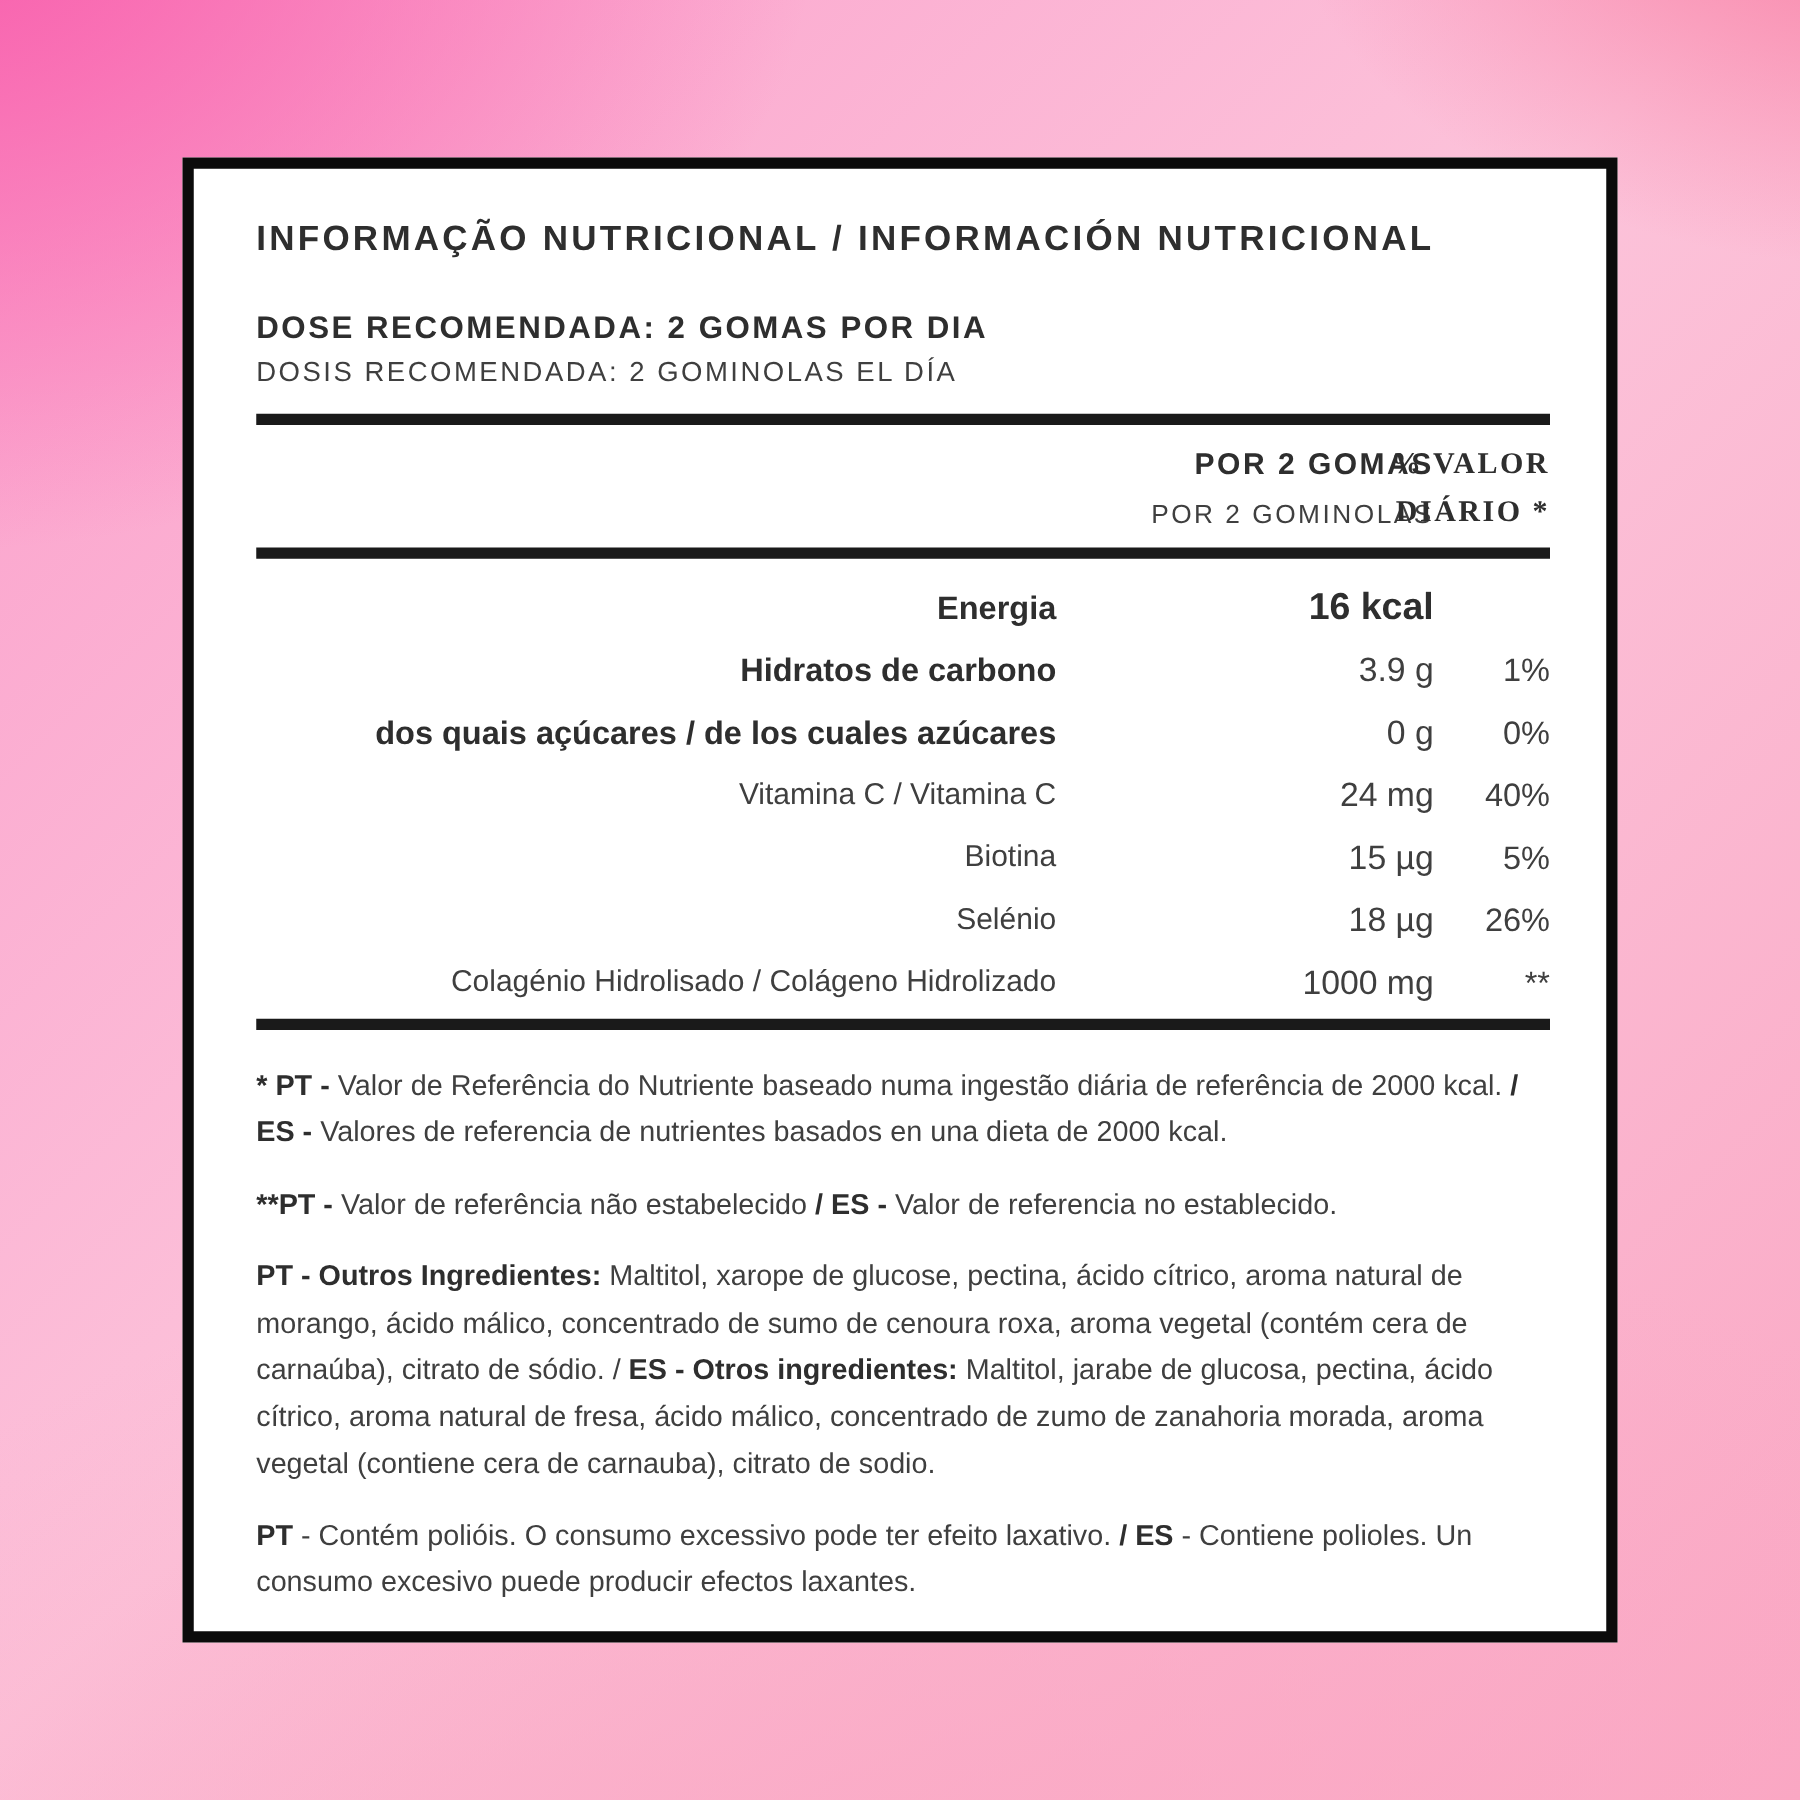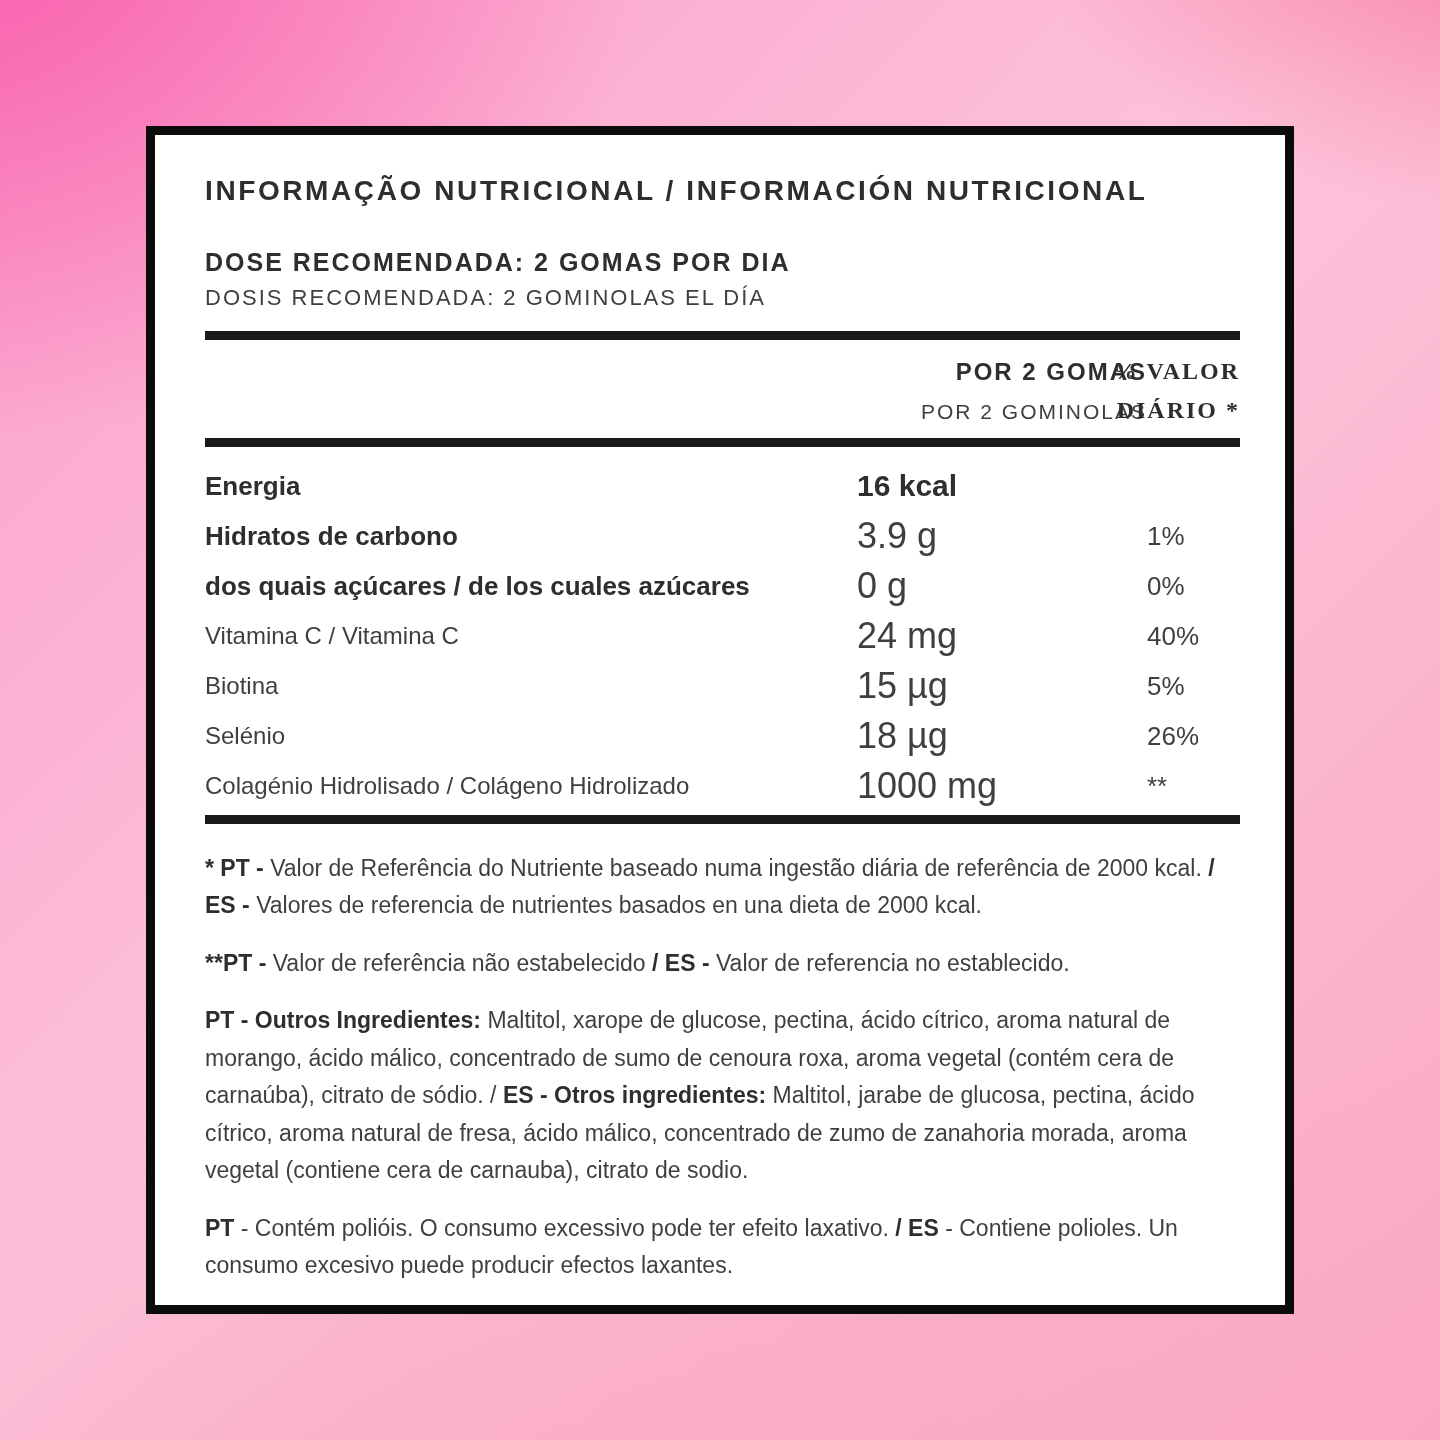--- a/index.html
+++ b/index.html
@@ -49,24 +49,24 @@
 
   .thead{margin-top:18px;}
   .th-amount{text-align:right;}
   .th-amount .l1{font-size:24px; font-weight:bold; letter-spacing:2px;}
   .th-amount .l2{font-size:21px; letter-spacing:2px; margin-top:14px; color:var(--ink-soft);}
   .th-percent{display:flex; flex-direction:column; align-items:flex-end;font-family:Liberation Serif, serif;}
   .th-percent div{font-size:24px; font-weight:bold; letter-spacing:2px; white-space:nowrap;}
   .th-percent div + div{margin-top:12px;}
 
   #nutrient-rows{margin-top:14px;}
-  .nrow{display:grid; grid-template-columns:1fr 290px 93px; align-items:center; min-height:50px;}
+  .nrow{display:grid; grid-template-columns:1fr 290px 93px; align-items:center; min-height:50px;text-align:right;}
   .ncell.lab{font-size:24px; color:var(--ink-soft); padding-right:12px;}
   .ncell.lab.b{font-size:26px; font-weight:bold; color:var(--ink);}
-  .ncell.amt{font-size:36px; color:var(--ink-soft);}
+  .ncell.amt{font-size:27px; color:var(--ink-soft);}
   .ncell.amt.b{font-size:30px; font-weight:bold; color:var(--ink);}
   .ncell.pct{font-size:26px; color:var(--ink-soft); white-space:nowrap;}
 
   #footnotes{margin-top:26px;}
   .fn{font-size:23px; line-height:1.63; color:var(--ink-soft); margin-top:20px;}
   .fn:first-child{margin-top:0;}
   .fn .b, .b{font-weight:bold; color:var(--ink);}
 </style>
 </head>
 <body>

